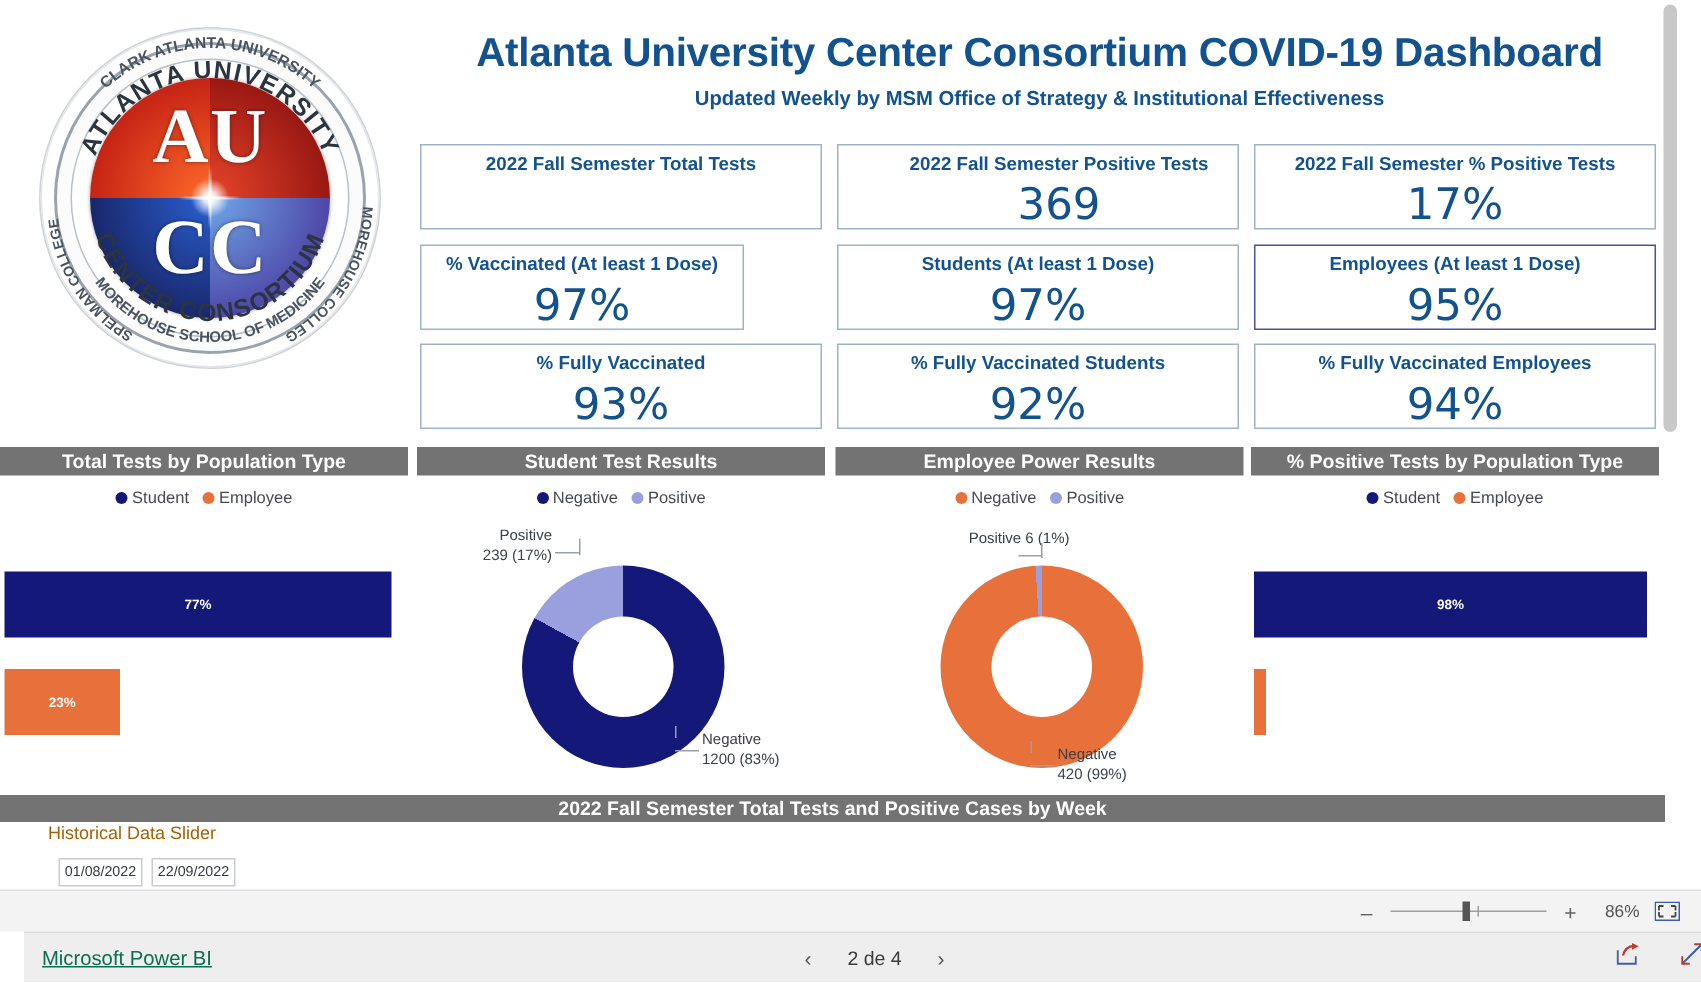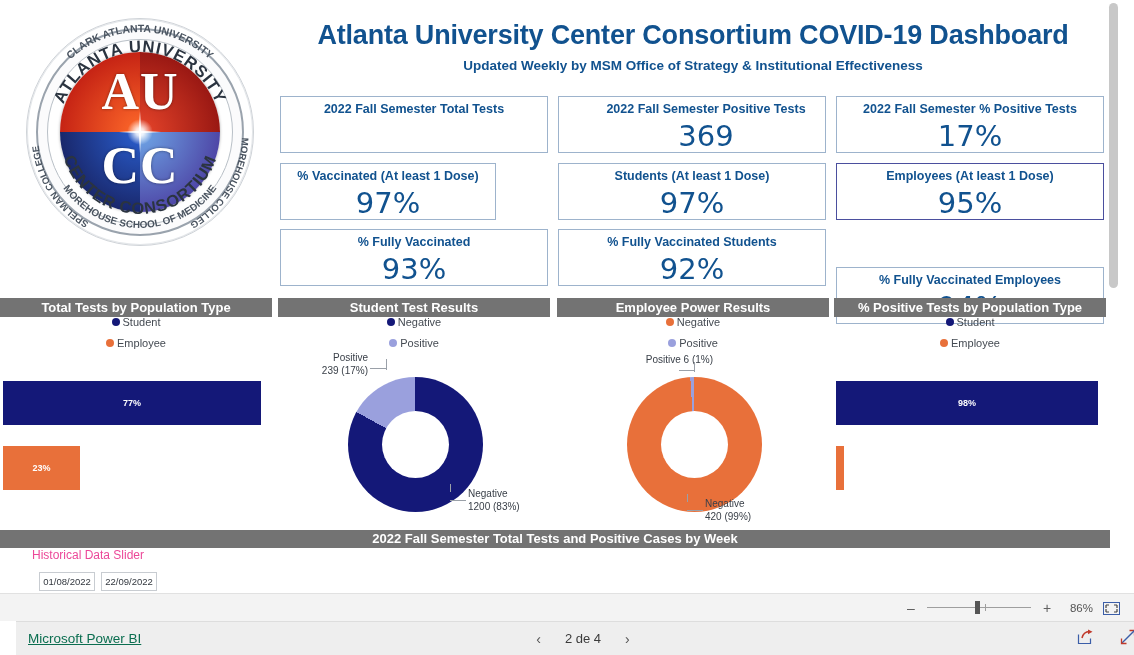--- a/index.html
+++ b/index.html
@@ -145,21 +145,20 @@
     line-height: 19px;
     height: 19px;
   }
 
   
   .legend {
     position: absolute;
     display: flex; justify-content: center; align-items: center; gap: 9px;
     font-size: 11px; color: #444a52;
     height: 16px;
-    flex-direction: column;
   }
   .legend .li { display: flex; align-items: center; gap: 3px; white-space: nowrap; }
   .dot { width: 8px; height: 8px; border-radius: 50%; display: inline-block; }
 
   
   .barchart { position: absolute; }
   .bar { position: absolute; display: flex; align-items: center; justify-content: center; }
   .bar span { color: #ffffff; font-size: 9px; font-weight: 700; }
 
   
@@ -170,21 +169,21 @@
   }
   .dlabel {
     position: absolute; font-size: 10px; color: #3a4049;
     line-height: 13px; white-space: nowrap;
   }
   .leader { position: absolute; border-color: #9aa0a8; border-style: solid; }
 
   
   #slider-label {
     position: absolute; left: 32px; top: 548px;
-    font-size: 12px; color: #ec4899;
+    font-size: 12px; color: #a16207;
   }
   .date-pill {
     position: absolute; top: 572px;
     height: 19px; min-width: 56px;
     border: 1px solid #c8ccd1; background: #ffffff;
     font-size: 9.5px; color: #33383f;
     display: flex; align-items: center; justify-content: center;
   }
 
   
@@ -301,21 +300,21 @@
     </div>
 
     <div class="kpi" style="left:280px; top:229px; width:268px; height:57px;">
       <div class="k-label">% Fully Vaccinated</div>
       <div class="k-value">93%</div>
     </div>
     <div class="kpi" style="left:558px; top:229px; width:268px; height:57px;">
       <div class="k-label">% Fully Vaccinated Students</div>
       <div class="k-value">92%</div>
     </div>
-    <div class="kpi" style="left:836px; top:229px; width:268px; height:57px;margin-top:38px;">
+    <div class="kpi" style="left:836px; top:229px; width:268px; height:57px;">
       <div class="k-label">% Fully Vaccinated Employees</div>
       <div class="k-value">94%</div>
     </div>
 
     <div class="panel-head" style="left:0px; top:298px; width:272px;">Total Tests by Population Type</div>
     <div class="legend" style="left:0px; top:324px; width:272px;">
       <div class="li">
         <span class="dot" style="background:#141878"></span>
         <span>Student</span>
       </div>

